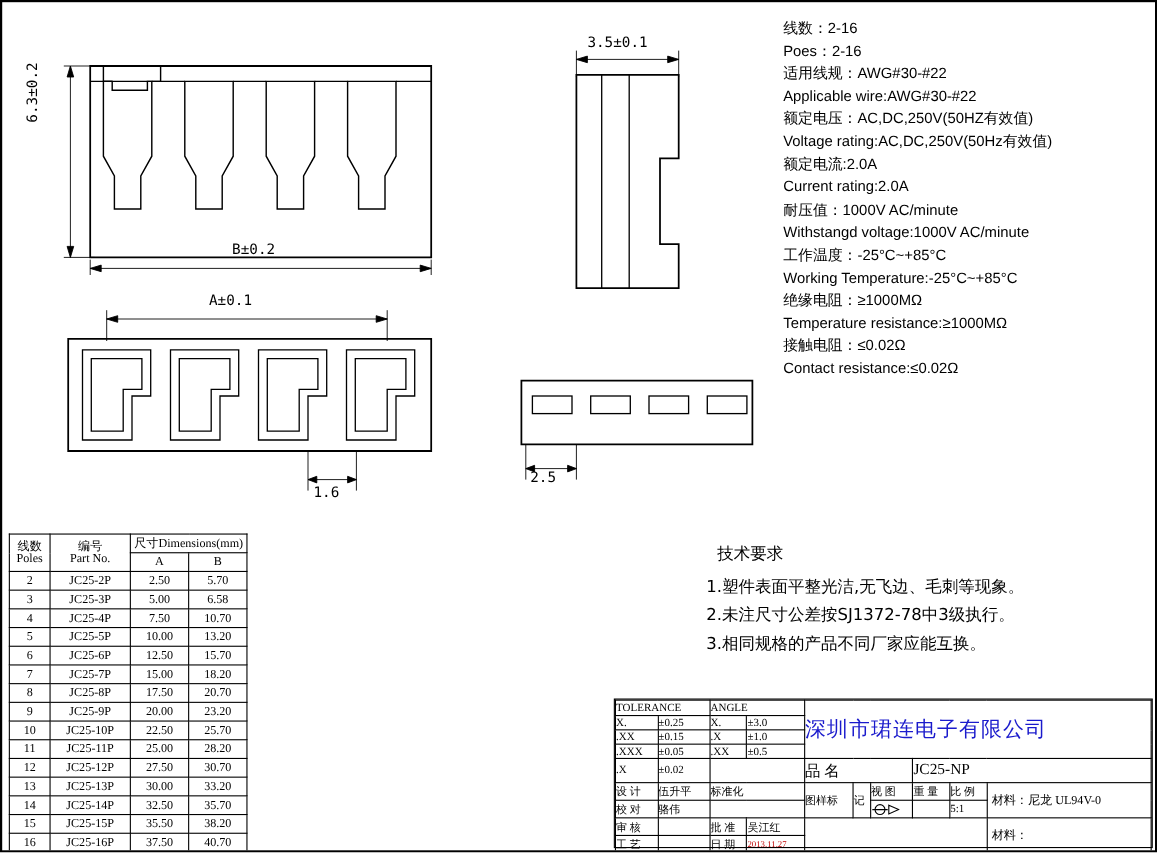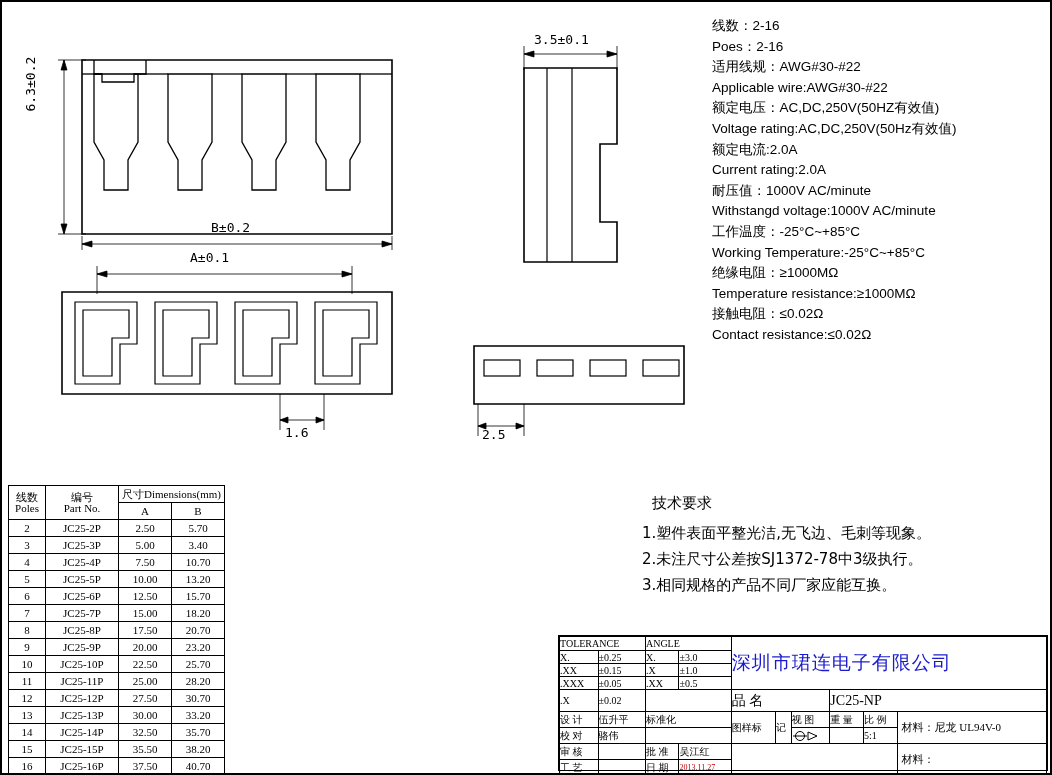--- a/index.html
+++ b/index.html
@@ -80,21 +80,21 @@
         <line x1="40" y1="214" x2="40" y2="228"></line>
         <line x1="350" y1="214" x2="350" y2="228"></line>
         <polygon points="40,222 50,219 50,225" fill="#000"></polygon>
         <polygon points="350,222 340,219 340,225" fill="#000"></polygon>
       </g>
     </svg>
     <div class="abs dimlbl" style="left:-22px;top:72px;width:20px;text-align:center;transform:rotate(-90deg);transform-origin:center;white-space:nowrap;">6.3±0.2</div>
     <div class="abs dimlbl" style="left:169px;top:198px;">B±0.2</div>
   </div>
 
-  <div class="abs" style="left:40px;top:242px;">
+  <div class="abs" style="left:40px;top:258px;">
     <svg width="380" height="200" viewBox="0 0 380 200">
 
       <g stroke="#000" stroke-width="0.8">
         <line x1="55" y1="30" x2="310" y2="30"></line>
         <line x1="55" y1="22" x2="55" y2="50"></line>
         <line x1="310" y1="22" x2="310" y2="50"></line>
         <polygon points="55,30 65,27 65,33" fill="#000"></polygon>
         <polygon points="310,30 300,27 300,33" fill="#000"></polygon>
       </g>
 
@@ -211,21 +211,21 @@
     <tr>
           <td>2</td>
           <td>JC25-2P</td>
           <td>2.50</td>
           <td>5.70</td>
         </tr>
     <tr>
           <td>3</td>
           <td>JC25-3P</td>
           <td>5.00</td>
-          <td>3.40</td>
+          <td>6.58</td>
         </tr>
     <tr>
           <td>4</td>
           <td>JC25-4P</td>
           <td>7.50</td>
           <td>10.70</td>
         </tr>
     <tr>
           <td>5</td>
           <td>JC25-5P</td>

